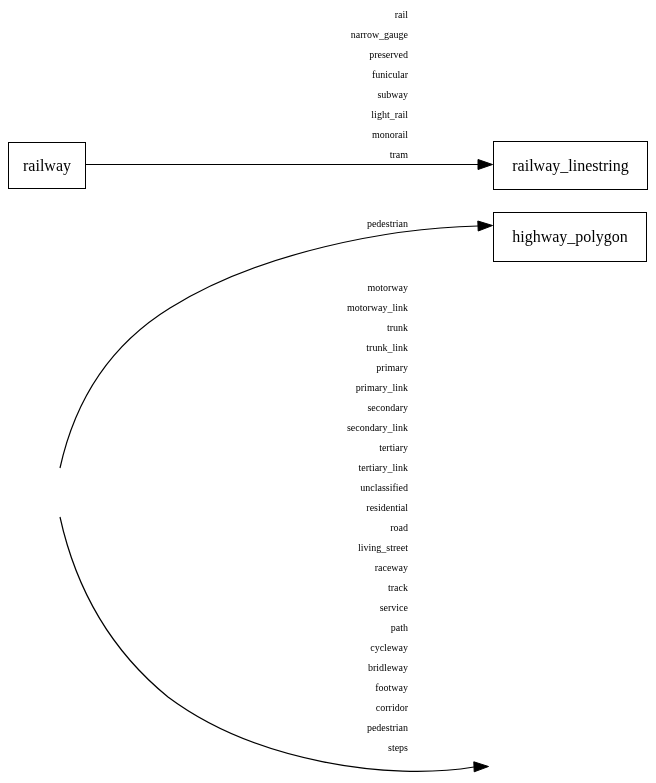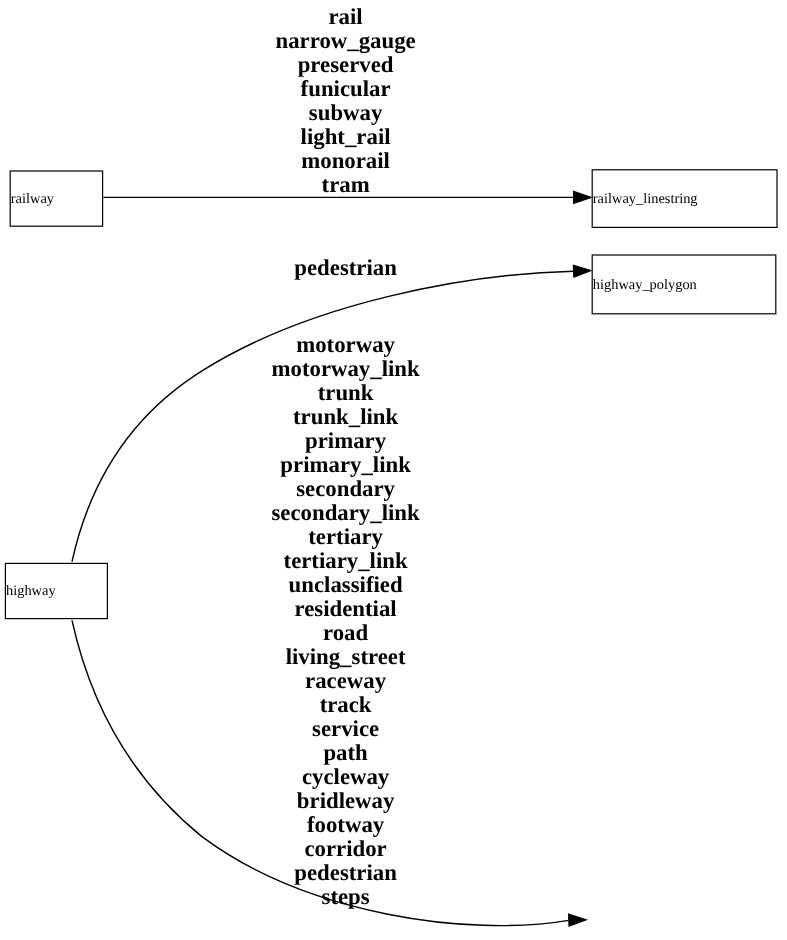--- a/index.html
+++ b/index.html
@@ -31,39 +31,38 @@
   .edges-svg polygon {
     fill: #000000;
     stroke: #000000;
   }
   .node {
     position: absolute;
     border: 1px solid #000000;
     background: #ffffff;
     display: flex;
     align-items: center;
-    justify-content: flex-start;
-    font-size: 12px;
+    justify-content: center;
+    font-size: 16px;
     white-space: nowrap;
     box-sizing: border-box;
   }
   .node-railway            { left: 8px;   top: 142px; width: 78px;  height: 47px; }
   .node-highway            { left: 4px;   top: 469px; width: 86px;  height: 47px; }
   .node-railway-linestring { left: 493px; top: 141px; width: 155px; height: 49px; }
   .node-highway-polygon    { left: 493px; top: 212px; width: 154px; height: 50px; }
   .node-highway-linestring { left: 489px; top: 723px; width: 159px; height: 48px; }
   .edge-label {
     position: absolute;
     left: 168px;
     width: 240px;
-    text-align: center;
-    font-size: 19px;
+    text-align: right;
+    font-size: 10px;
     line-height: 20px;
     white-space: pre-line;
-    font-weight: bold;
   }
   .edge-label-railway { top: 5px; }
   .edge-label-pedestrian { top: 214px; }
   .edge-label-highway { top: 278px; }
 </style>
 </head>
 <body>
 
 <div class="canvas">
 
@@ -76,23 +75,20 @@
     <polygon points="492.5,225.5 477.8,221 478.2,231"></polygon>
 
     <path d="M 60 517 C 75 585, 108 648, 168 697 C 255 762, 390 781, 474 767"></path>
     <polygon points="488.5,766.5 473.8,761.8 474.2,771.8"></polygon>
   </svg>
 
   <div class="node node-railway">
     <span>railway</span>
   </div>
 
-  <div class="node node-highway">
-    <span>highway</span>
-  </div>
 
   <div class="node node-railway-linestring">
     <span>railway_linestring</span>
   </div>
 
   <div class="node node-highway-polygon">
     <span>highway_polygon</span>
   </div>
 
 

